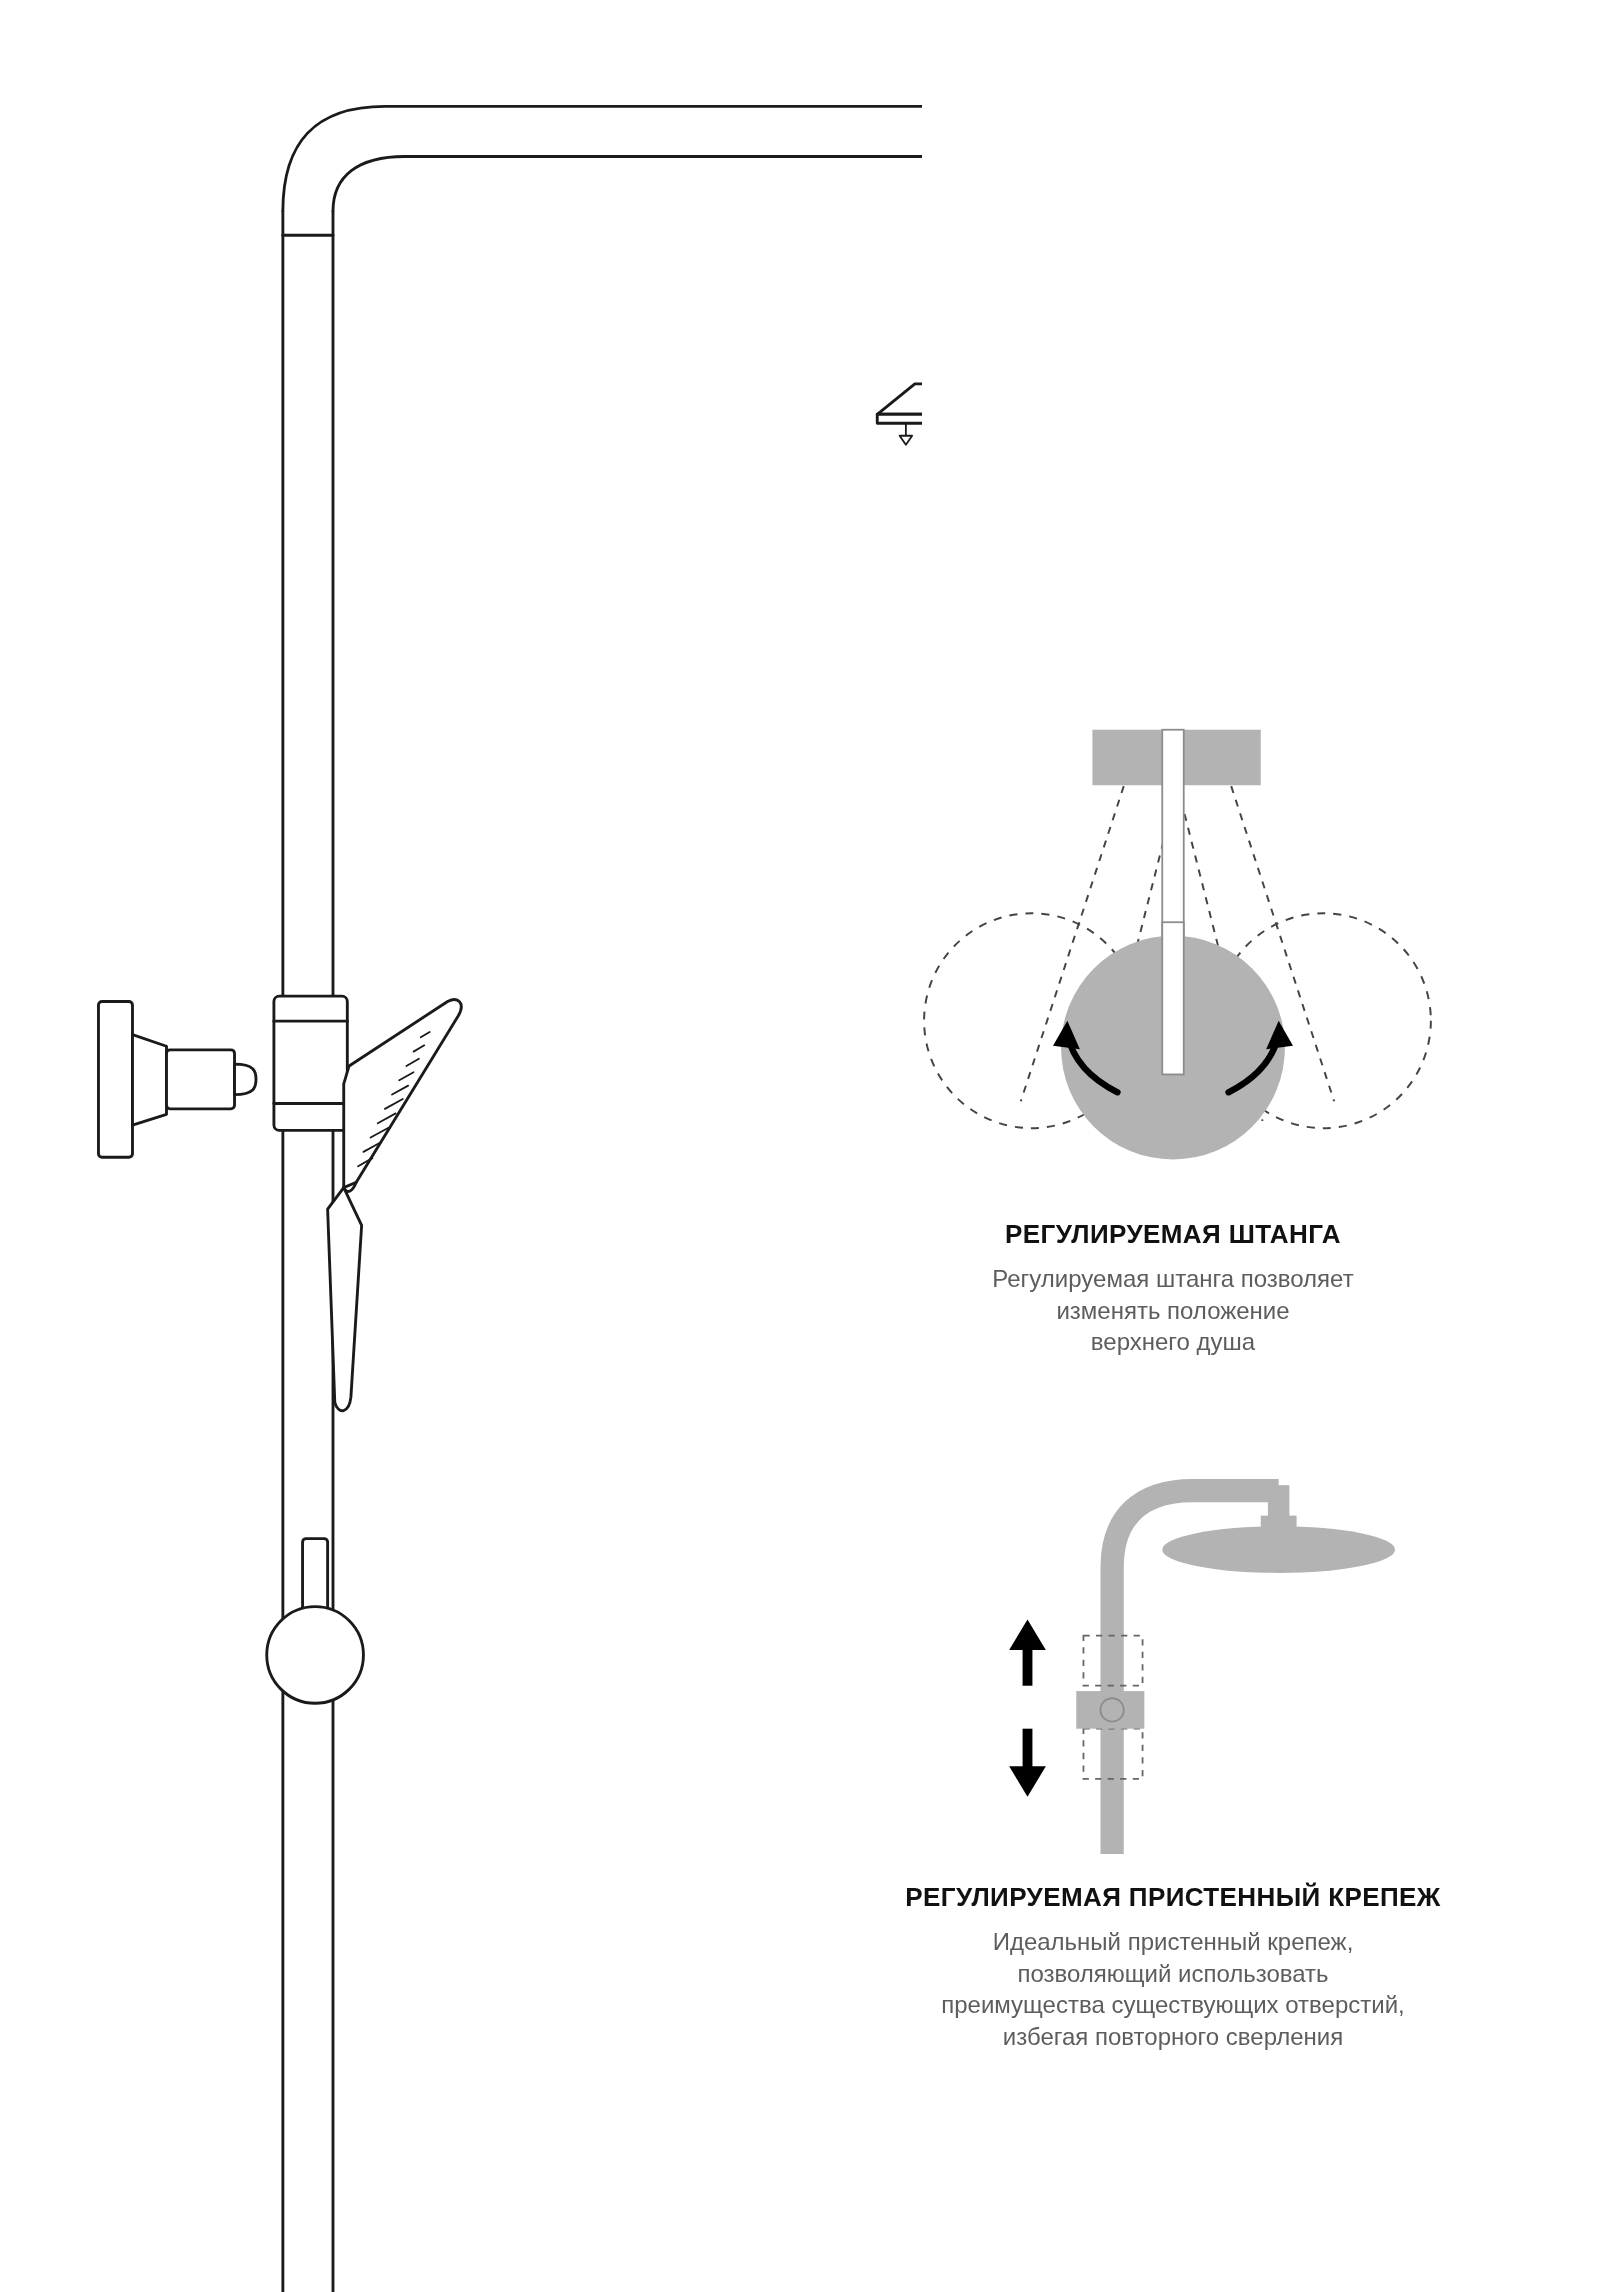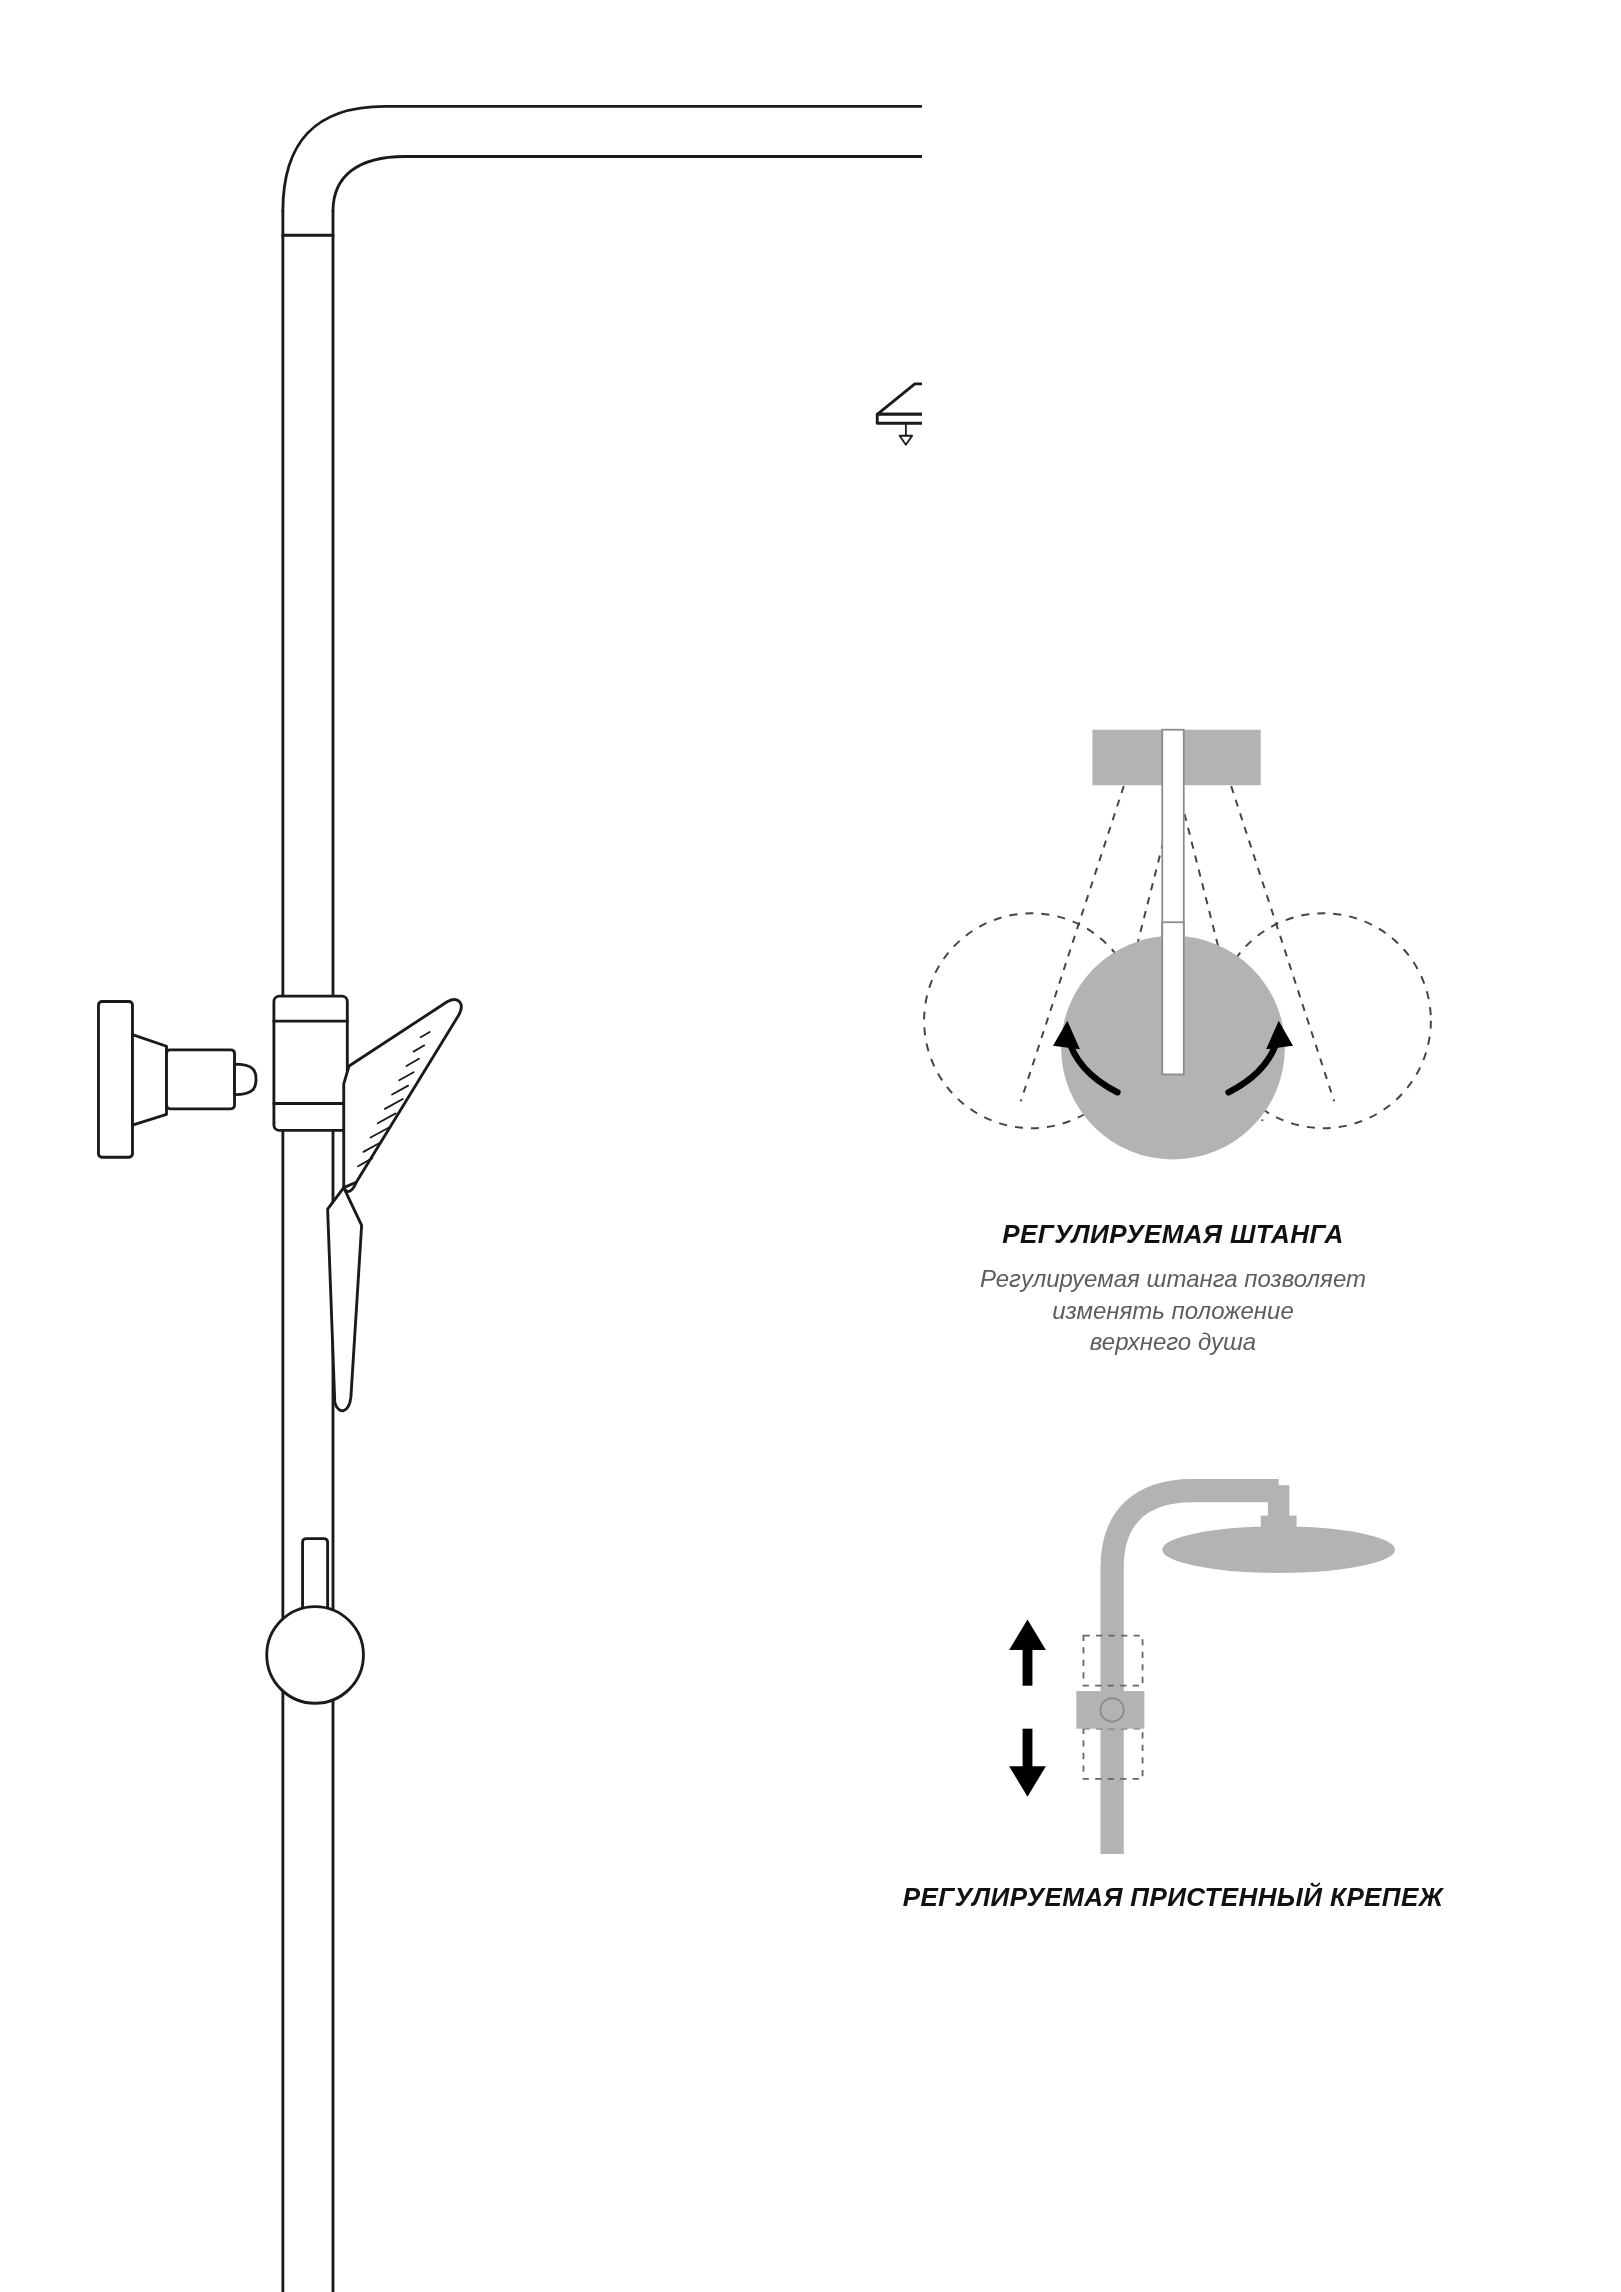--- a/index.html
+++ b/index.html
@@ -28,21 +28,20 @@
     top: 0;
     width: 922px;
     height: 2293px;
   }
 
   
   .feature-block {
     position: absolute;
     width: 770px;
     text-align: center;
-    font-style: italic;
   }
   .feature-block.block-1 { left: 788px; top: 716px; }
   .feature-block.block-2 { left: 788px; top: 1460px; }
 
   .feature-figure {
     position: relative;
     width: 100%;
   }
   .feature-figure.fig-1 { height: 502px; }
   .feature-figure.fig-2 { height: 421px; }
@@ -216,16 +215,20 @@
         </g>
 
         <g fill="#000000">
           <rect x="262" y="300" width="11" height="52"></rect>
           <polygon points="267.5,376 288,342 247,342"></polygon>
         </g>
       </svg>
     </div>
 
     <h3 class="feature-title">РЕГУЛИРУЕМАЯ ПРИСТЕННЫЙ КРЕПЕЖ</h3>
+    <p class="feature-desc">Идеальный пристенный крепеж,
+позволяющий использовать
+преимущества существующих отверстий,
+избегая повторного сверления</p>
   </div>
 
 </div>
 
 
 </body></html>

